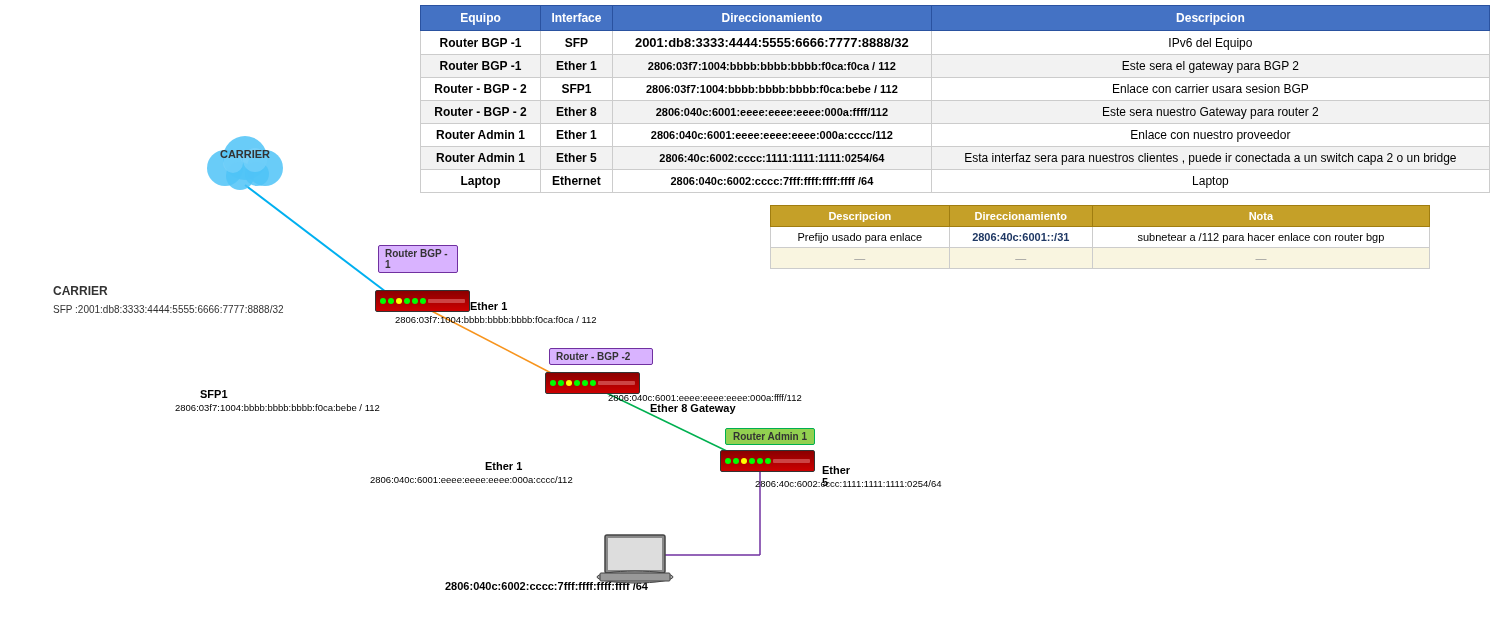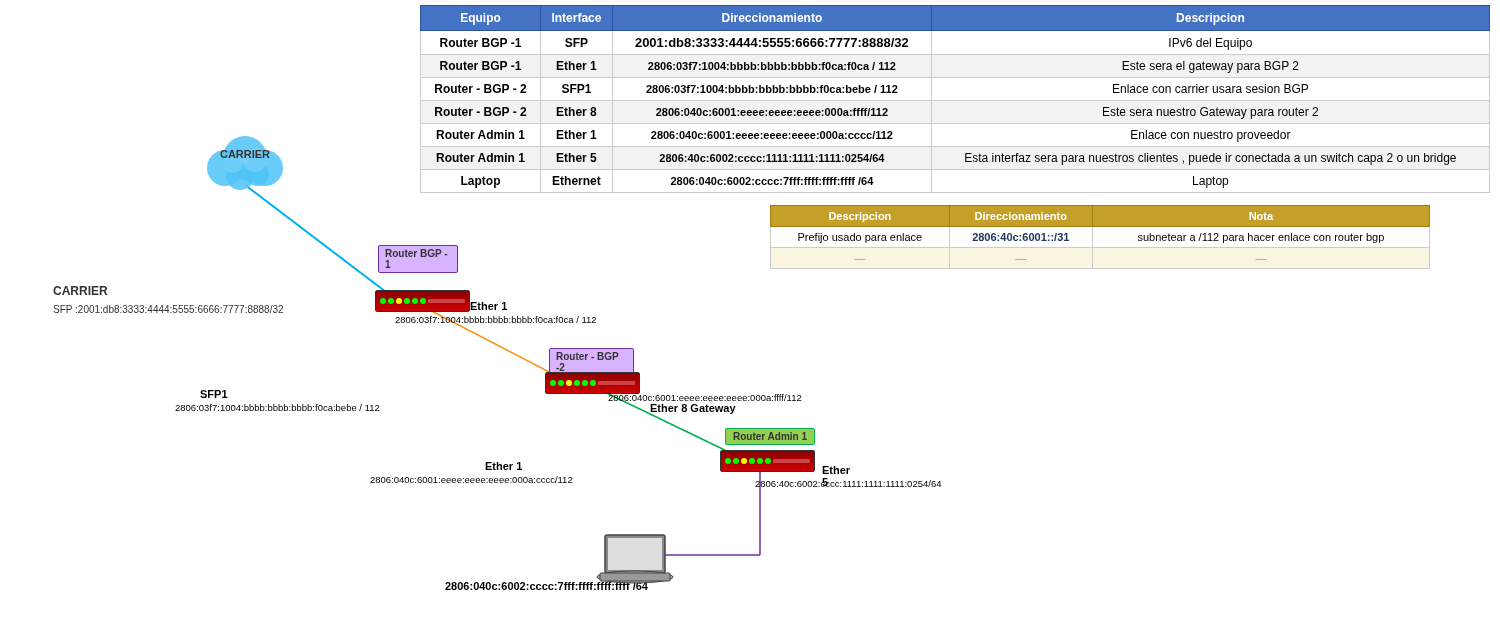--- a/index.html
+++ b/index.html
@@ -277,21 +277,21 @@
     <div style="width:6px;height:6px;background:#0f0;border-radius:50%;"></div>
     <div style="flex:1;height:4px;background:#cc4444;border-radius:1px;"></div>
   </div>
 
   <div style="position:absolute; top:300px; left:470px; font-size:11px; font-weight:bold;">Ether 1</div>
   <div style="position:absolute; top:314px; left:395px; font-size:9.5px;">2806:03f7:1004:bbbb:bbbb:bbbb:f0ca:f0ca / 112</div>
 
   <div style="position:absolute; top:388px; left:200px; font-size:11px; font-weight:bold;">SFP1</div>
   <div style="position:absolute; top:402px; left:175px; font-size:9.5px;">2806:03f7:1004:bbbb:bbbb:bbbb:f0ca:bebe / 112</div>
 
-  <div class="label-box" style="top:348px; left:549px; width:85px;">
+  <div class="label-box" style="top:348px; left:549px; width:104px;">
     <span>Router - BGP -2</span>
   </div>
 
   <div style="position:absolute; top:372px; left:545px; width:95px; height:22px; background: linear-gradient(to bottom, #8b0000, #cc0000); border:1px solid #333; border-radius:2px; display:flex; align-items:center; padding:0 4px; gap:2px;">
     <div style="width:6px;height:6px;background:#0f0;border-radius:50%;"></div>
     <div style="width:6px;height:6px;background:#0f0;border-radius:50%;"></div>
     <div style="width:6px;height:6px;background:#ff0;border-radius:50%;"></div>
     <div style="width:6px;height:6px;background:#0f0;border-radius:50%;"></div>
     <div style="width:6px;height:6px;background:#0f0;border-radius:50%;"></div>
     <div style="width:6px;height:6px;background:#0f0;border-radius:50%;"></div>

